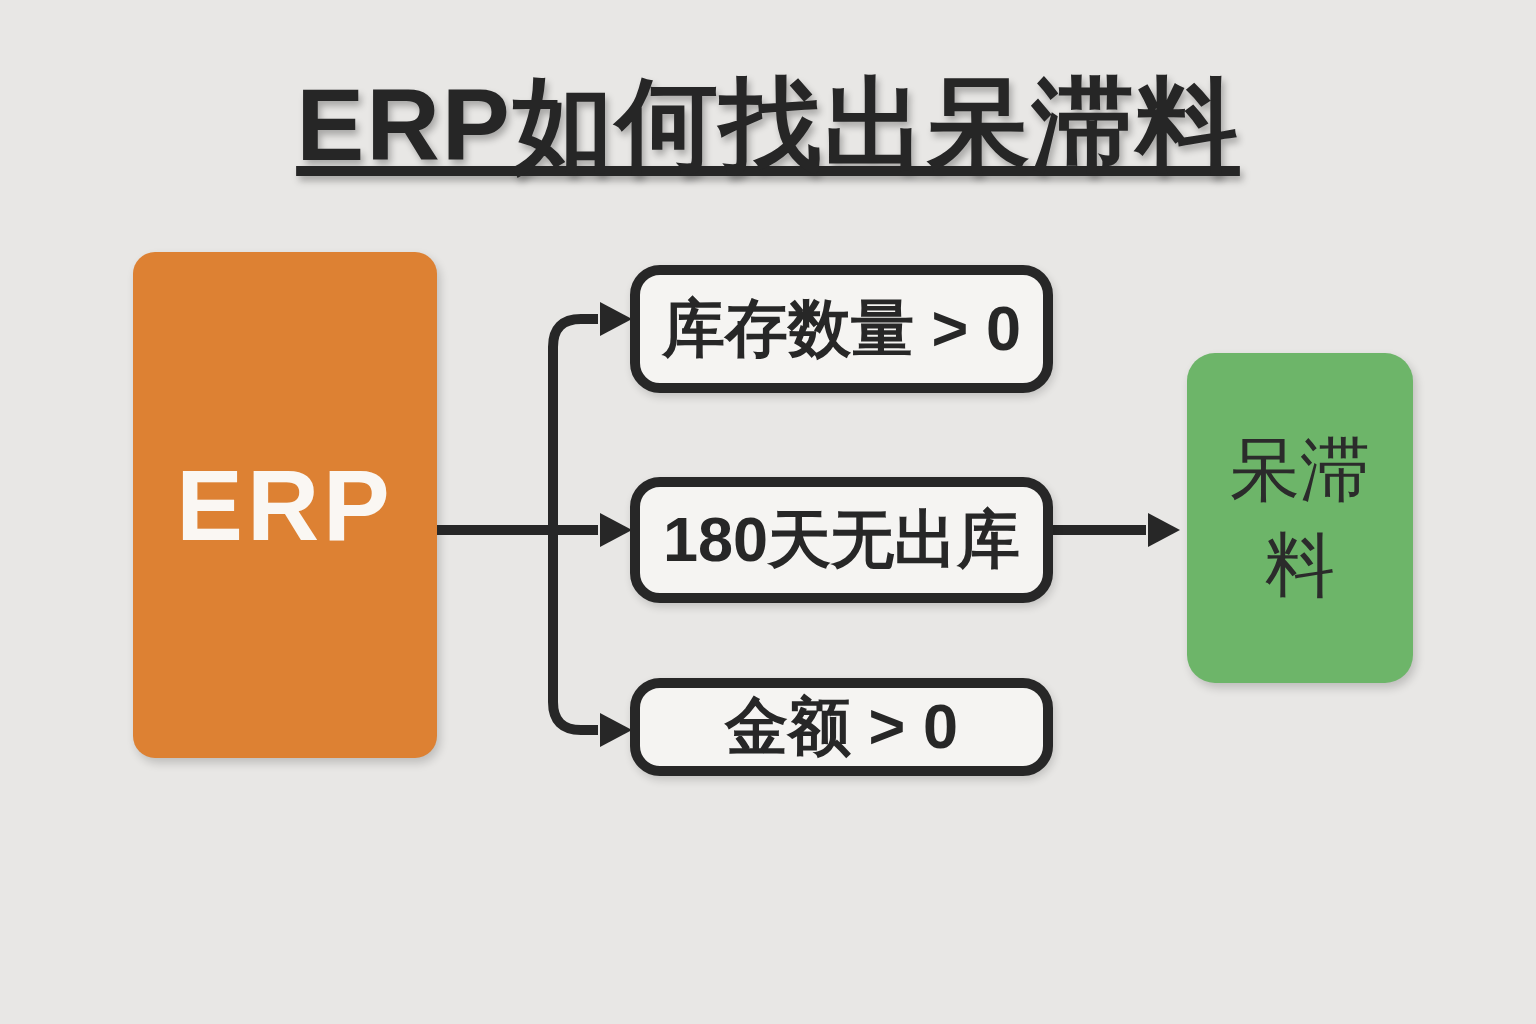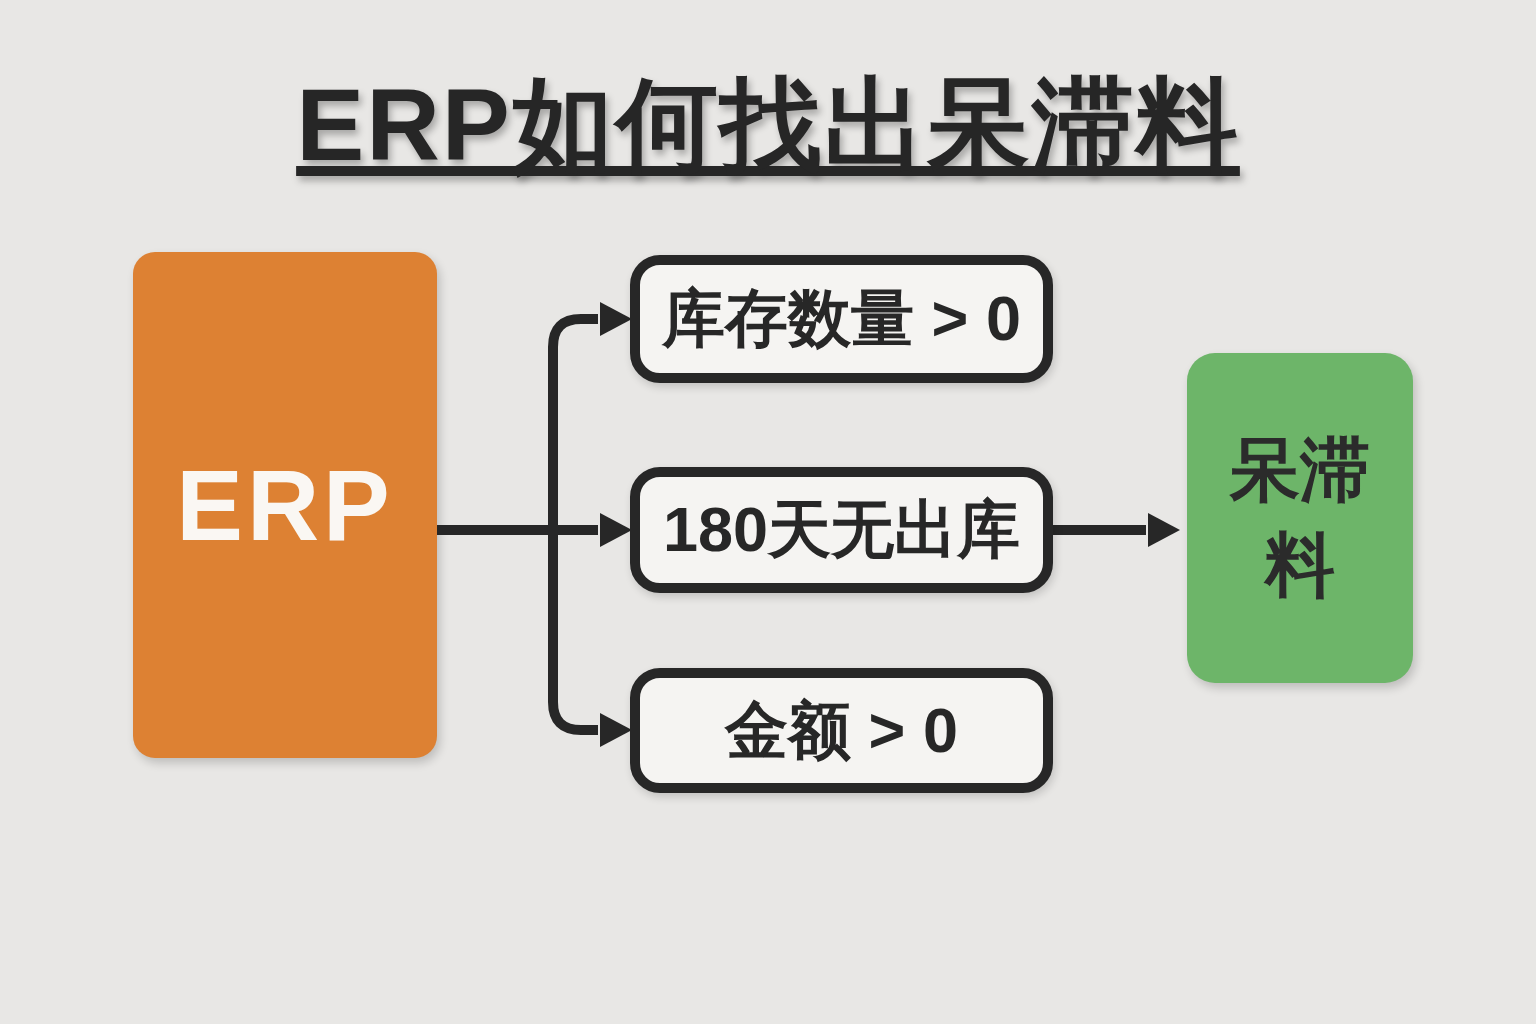--- a/index.html
+++ b/index.html
@@ -58,40 +58,41 @@
     letter-spacing: 4px;
     color: var(--c-node_text_light);
   }
   .node-condition {
     left: 630px;
     width: 423px;
     background: var(--c-box_fill);
     border: 10px solid var(--c-box_border);
     border-radius: 30px;
     box-shadow: 2px 4px 8px rgba(0,0,0,0.16);
+    margin-top: 10px;
   }
   .node-condition .label {
     font-size: 63px;
     font-weight: 900;
     color: var(--c-line);
     white-space: nowrap;
   }
   .cond-1 { top: 255px; height: 128px; }
   .cond-2 { top: 467px; height: 126px; text-align: right; }
-  .cond-3 { top: 668px; height: 125px; }
+  .cond-3 { top: 668px; height: 98px; }
   .node-result {
     left: 1187px; top: 353px;
     width: 226px; height: 330px;
     background: var(--c-result_fill);
     border-radius: 28px;
     box-shadow: 3px 5px 10px rgba(0,0,0,0.18);
   }
   .node-result .label {
     font-size: 70px;
-    font-weight: 700;
+    font-weight: 400;
     line-height: 1.36;
     color: var(--c-node_text_dark);
     white-space: pre-line;
   }
   .connectors {
     position: absolute;
     left: 0; top: 0;
     width: 1536px; height: 1024px;
     pointer-events: none;
   }

